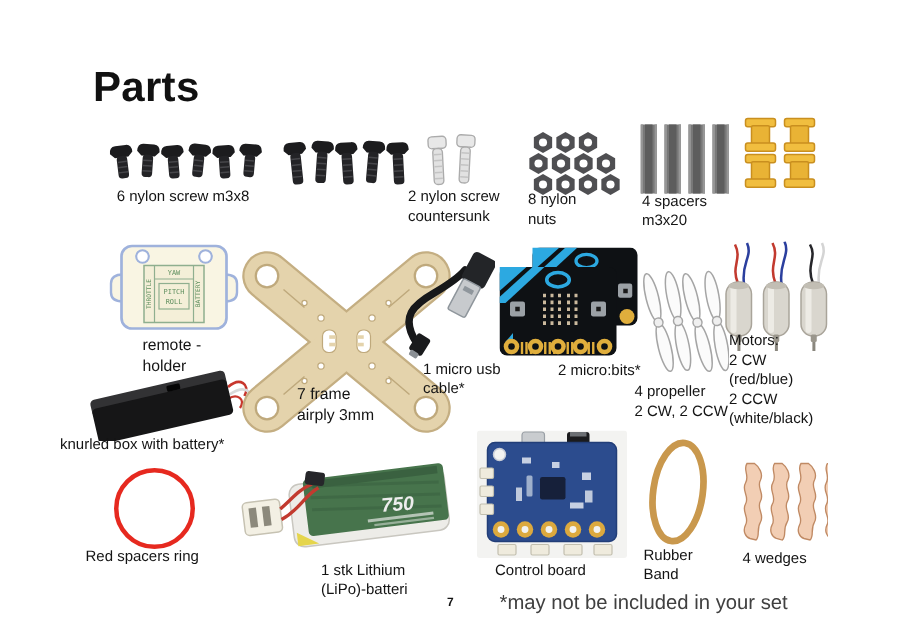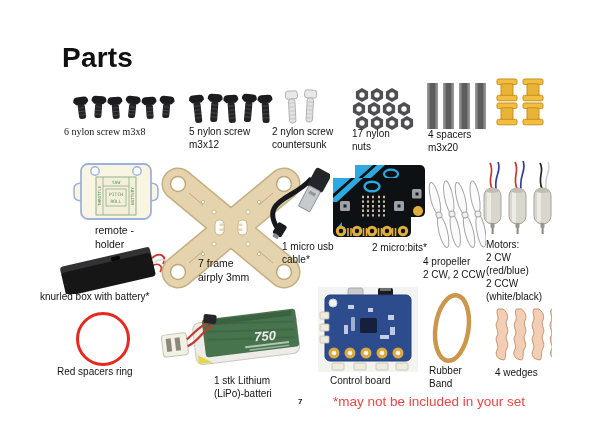--- a/index.html
+++ b/index.html
@@ -3,24 +3,24 @@
 <meta charset="utf-8">
 <style>
   html,body{margin:0;padding:0;background:#fff;}
   #slide{
     position:relative;width:552px;height:426px;background:#ffffff;overflow:hidden;
     font-family:"Liberation Sans",sans-serif;color:#111;
   }
   .abs{position:absolute;}
   #title{left:62px;top:42px;font-size:28px;font-weight:700;letter-spacing:.2px;}
   .lbl{position:absolute;font-size:10px;line-height:1.3;white-space:pre-line;color:#141414;}
-  .ctr{font-family:Liberation Serif, serif;}
+  .ctr{text-align:center;}
   #red-ring{left:76px;top:312px;width:48px;height:48px;border:3px solid #E6291F;border-radius:50%;}
   #pagenum{left:298px;top:397px;font-size:8px;font-weight:700;}
-  #footnote{left:333px;top:394px;font-size:13.5px;color:#ef4444;}
+  #footnote{left:333px;top:394px;font-size:13.5px;color:#404040;}
   svg{display:block;}
 </style>
 </head>
 <body>
 
 <div id="slide">
 
   <div id="title" class="abs">Parts</div>
 
   <svg class="abs" style="left:72px;top:92px" width="104" height="32" viewBox="0 0 104 32">
@@ -47,22 +47,20 @@
         <rect x="4" y="7" width="7" height="21" rx="2.5" fill="#232326"></rect>
         <path d="M4.5,11 h6 M4.5,15 h6 M4.5,19 h6 M4.5,23 h6" stroke="#46464a" stroke-width="1"></path>
       </g>
     </defs>
     <use href="#sb12" transform="translate(2,5) rotate(-6 7 14)"></use>
     <use href="#sb12" transform="translate(19,4) rotate(4 7 14)"></use>
     <use href="#sb12" transform="translate(36,5) rotate(-4 7 14)"></use>
     <use href="#sb12" transform="translate(53,4) rotate(5 7 14)"></use>
     <use href="#sb12" transform="translate(70,5) rotate(-3 7 14)"></use>
   </svg>
-  <div class="lbl" style="left:189px;top:125px">5 nylon screw
-m3x12</div>
 
   <svg class="abs" style="left:283px;top:86px" width="36" height="41" viewBox="0 0 36 41">
     <defs>
       <g id="sw">
         <rect x="0" y="0" width="12" height="8" rx="2.5" fill="#E8E8E8" stroke="#ABABAB" stroke-width="0.9"></rect>
         <rect x="2.8" y="8" width="6.4" height="24" rx="2.5" fill="#E2E2E2" stroke="#ABABAB" stroke-width="0.9"></rect>
         <path d="M3.4,12 h5.2 M3.4,16 h5.2 M3.4,20 h5.2 M3.4,24 h5.2 M3.4,28 h5.2" stroke="#C4C4C4" stroke-width="1"></path>
       </g>
     </defs>
     <use href="#sw" transform="translate(3,5) rotate(-3 6 16)"></use>
@@ -83,21 +81,21 @@
       <use href="#nut" transform="translate(41,8)"></use>
     <use href="#nut" transform="translate(8,22)"></use>
       <use href="#nut" transform="translate(23,22)"></use>
       <use href="#nut" transform="translate(38,22)"></use>
       <use href="#nut" transform="translate(53,22)"></use>
     <use href="#nut" transform="translate(11,36)"></use>
       <use href="#nut" transform="translate(26,36)"></use>
       <use href="#nut" transform="translate(41,36)"></use>
       <use href="#nut" transform="translate(56,36)"></use>
   </svg>
-  <div class="lbl" style="left:352px;top:127px">17 nylon
+  <div class="lbl" style="left:352px;top:127px">8 nylon
 nuts</div>
 
   <svg class="abs" style="left:427px;top:82px" width="60" height="48" viewBox="0 0 60 48">
     <defs>
       <g id="spc">
         <rect x="0" y="0" width="11" height="46" fill="#787878"></rect>
         <rect x="3" y="0" width="5" height="46" fill="#5d5d5d"></rect>
         <rect x="0" y="0" width="1.6" height="46" fill="#979797"></rect>
         <rect x="9.4" y="0" width="1.6" height="46" fill="#979797"></rect>
       </g>
@@ -272,21 +270,21 @@
     <path d="M39,28 C37,14 45,9 41,0" stroke="#2B3F9E" stroke-width="1.7" fill="none"></path>
     <path d="M60,28 C55,15 63,11 58,2" stroke="#26262a" stroke-width="1.7" fill="none"></path>
     <path d="M64,28 C62,14 70,10 66,1" stroke="#D4D4D4" stroke-width="1.7" fill="none"></path>
     <path d="M85,28 C80,15 88,11 83,2" stroke="#26262a" stroke-width="1.7" fill="none"></path>
     <path d="M89,28 C87,14 95,10 91,1" stroke="#D4D4D4" stroke-width="1.7" fill="none"></path>
     <use href="#mot" transform="translate(2,27)"></use>
     <use href="#mot" transform="translate(27,27)"></use>
     <use href="#mot" transform="translate(52,27)"></use>
     <use href="#mot" transform="translate(77,27)"></use>
   </svg>
-  <div class="lbl" style="left:486px;top:238px">Motors:
+  <div class="lbl" style="left:486px;top:221px">Motors:
 2 CW (red/blue)
 2 CCW (white/black)</div>
 
   <div id="red-ring" class="abs"></div>
   <div class="lbl" style="left:57px;top:365px">Red spacers ring</div>
 
   <svg class="abs" style="left:158px;top:303px" width="146" height="70" viewBox="0 0 146 70">
     <g transform="rotate(-7 73 35)">
       <rect x="36" y="16" width="104" height="42" rx="7" fill="#EDECE8" stroke="#C9C7C0" stroke-width="1"></rect>
       <polygon points="38,48 52,57 38,57" fill="#E5D54C"></polygon>

